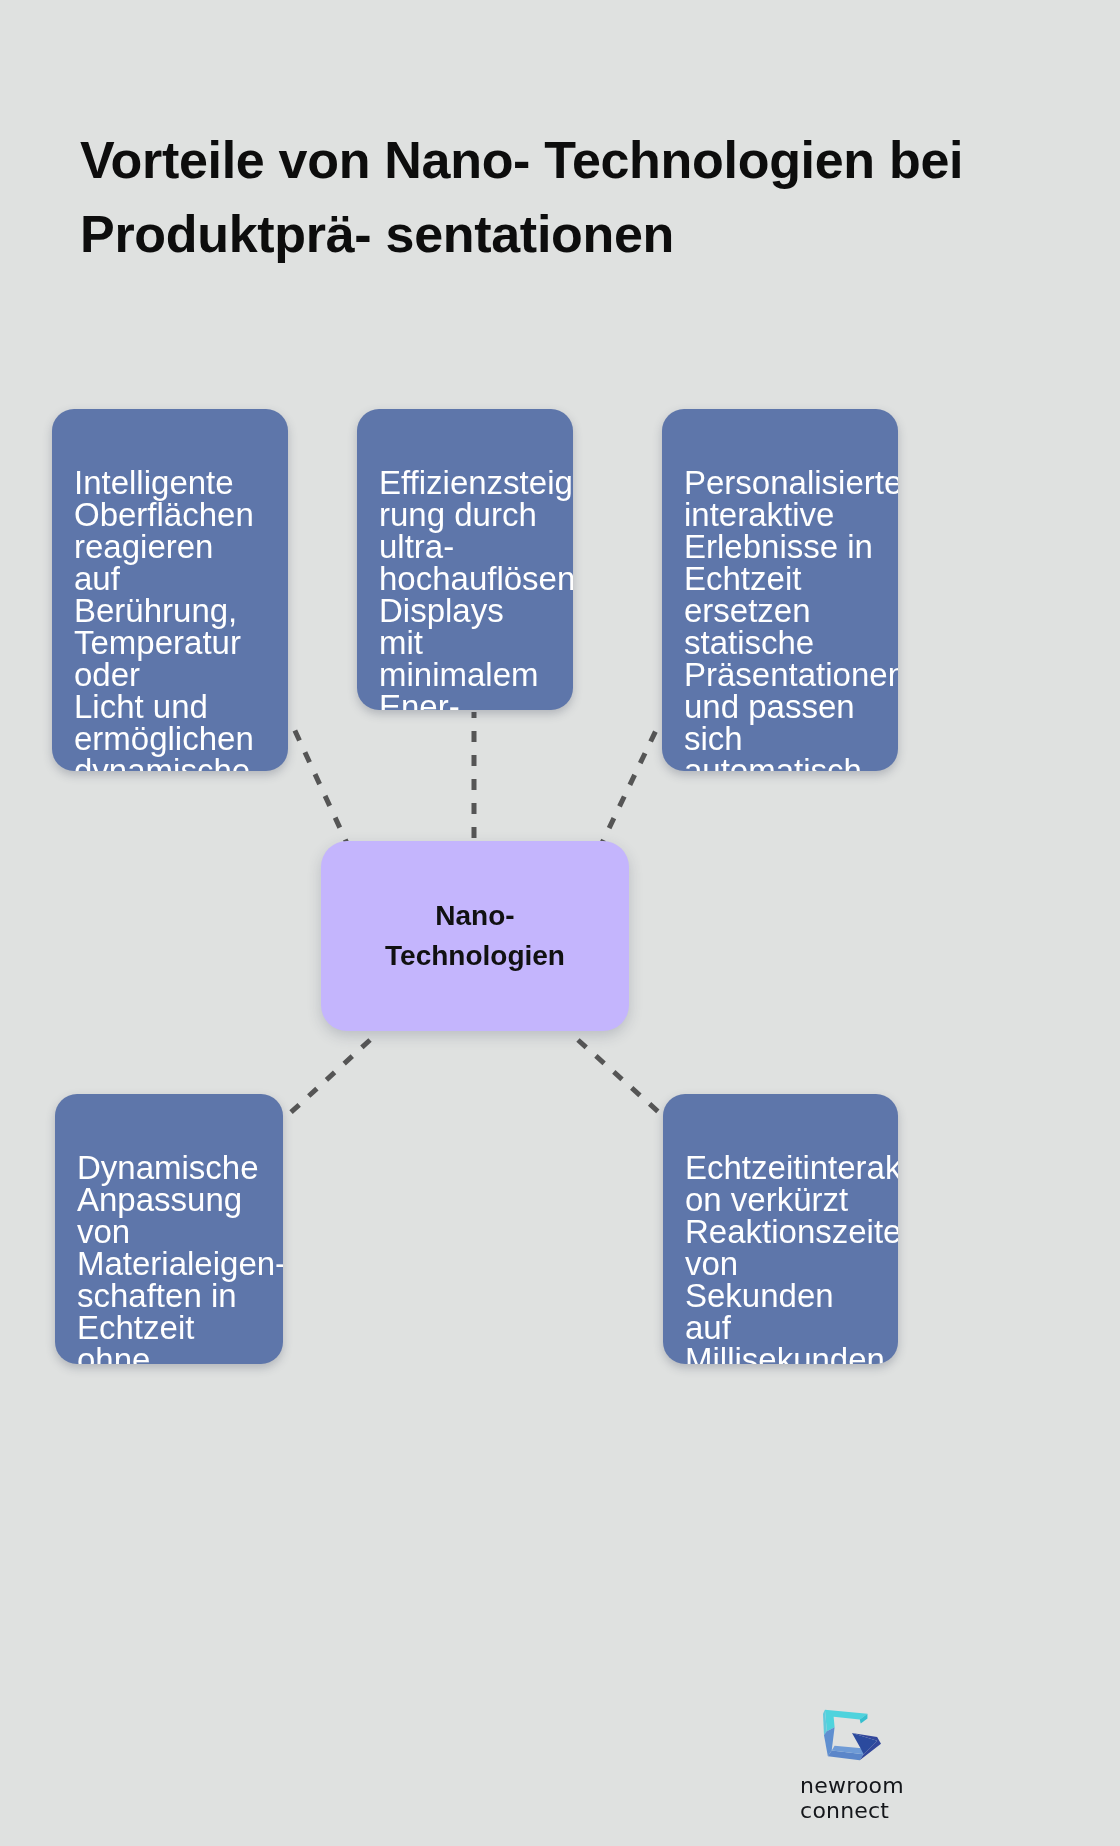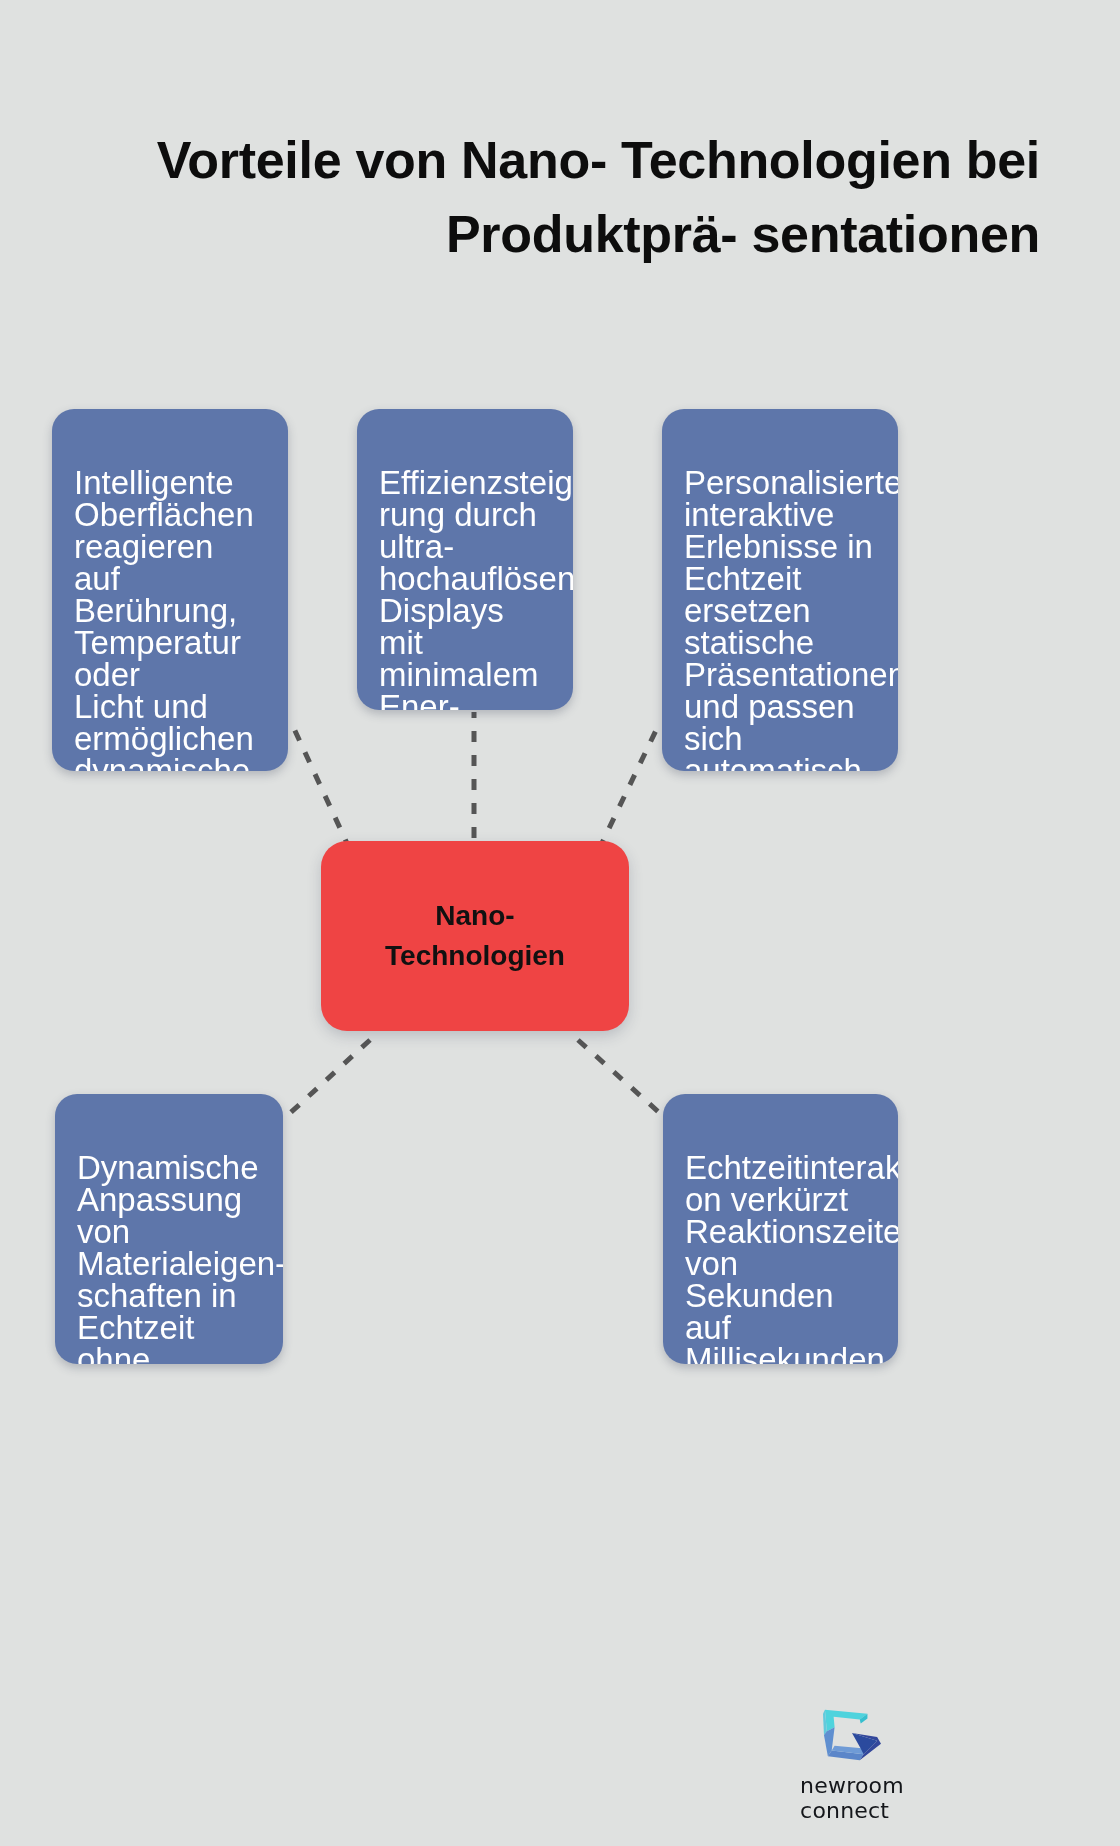--- a/index.html
+++ b/index.html
@@ -22,21 +22,21 @@
     width: 1120px;
     height: 1846px;
   }
 
   
   .title {
     position: absolute;
     left: 80px;
     top: 88px;
     width: 960px;
-    text-align: right;
+    text-align: left;
     font-size: 52px;
     line-height: 74px;
     font-weight: bold;
     color: #0d0d0d;
     letter-spacing: -0.3px;
   }
 
   
   .connectors {
     position: absolute;
@@ -68,21 +68,21 @@
   .card-4 { left: 55px;  top: 1094px; width: 228px; height: 270px; }
   .card-5 { left: 663px; top: 1094px; width: 235px; height: 270px; }
 
   
   .center-node {
     position: absolute;
     left: 321px;
     top: 841px;
     width: 308px;
     height: 190px;
-    background: #ef4444;
+    background: #c4b5fd;
     border-radius: 26px;
     box-shadow: 0 5px 14px rgba(60,70,90,0.22);
     display: flex;
     align-items: center;
     justify-content: center;
   }
   .center-label {
     font-size: 28px;
     line-height: 40px;
     font-weight: bold;

